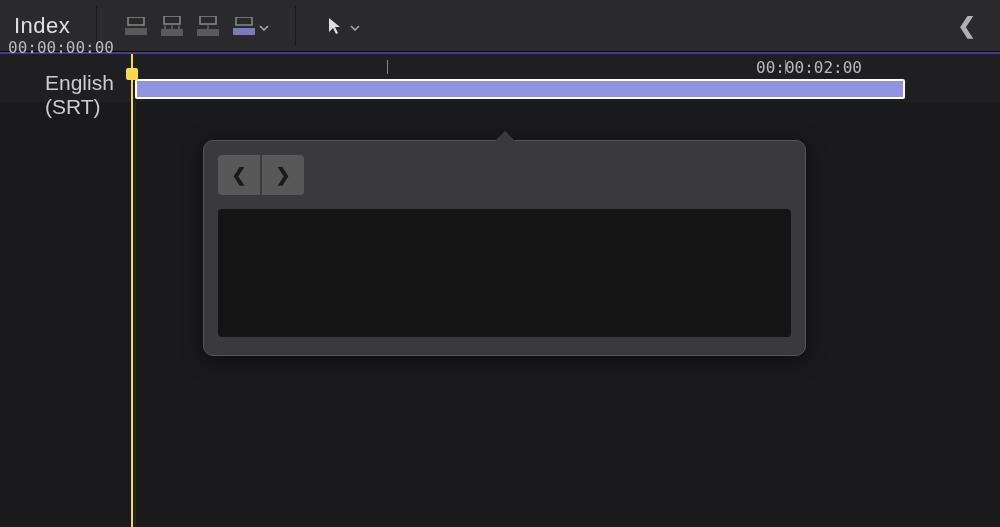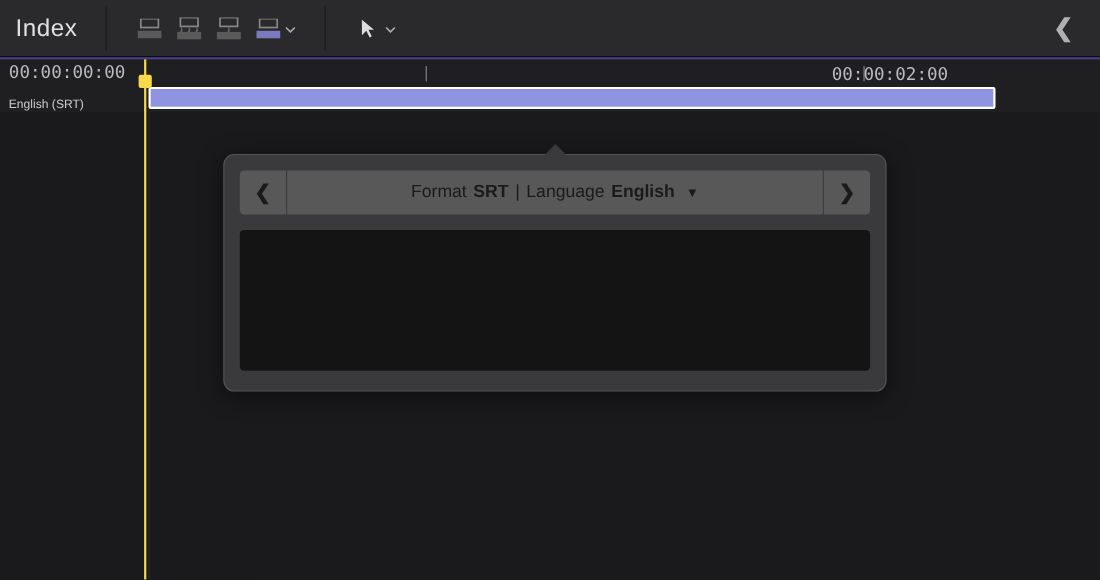--- a/index.html
+++ b/index.html
@@ -85,21 +85,22 @@
       gap: 14px;
     }
     .timecode-start {
       color: #bbb;
       font-size: 16px;
       font-family: "Menlo", monospace;
       white-space: nowrap;
     }
     .track-label {
       color: #ccc;
-      font-size: 11px;
+      font-size: 21px;
+      margin-left: 37px;
     }
     .timeline-right {
       flex: 1;
       position: relative;
     }
     .timecode-end {
       position: absolute;
       right: 138px;
       top: 4px;
       color: #bbb;
@@ -302,24 +303,16 @@
   </div>
 </div>
 
 <div class="track-area"></div>
 
 <div class="playhead"></div>
 
 <div class="popover">
   <div class="popover-header">
     <div class="nav-btn left">❮</div>
-    <div class="header-center">
-      <span class="normal">Format</span>
-      <span class="bold">SRT</span>
-      <span class="normal">|</span>
-      <span class="normal">Language</span>
-      <span class="bold">English</span>
-      <span class="chev">▼</span>
-    </div>
     <div class="nav-btn right">❯</div>
   </div>
   <div class="popover-body"></div>
 </div>
 
 </body></html>

